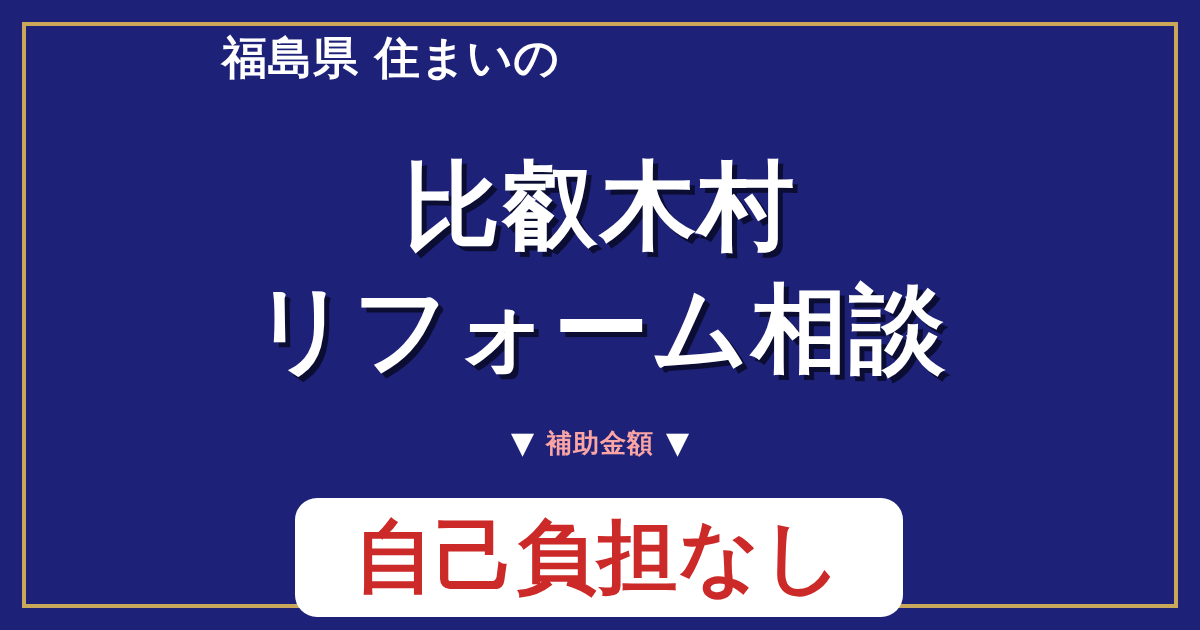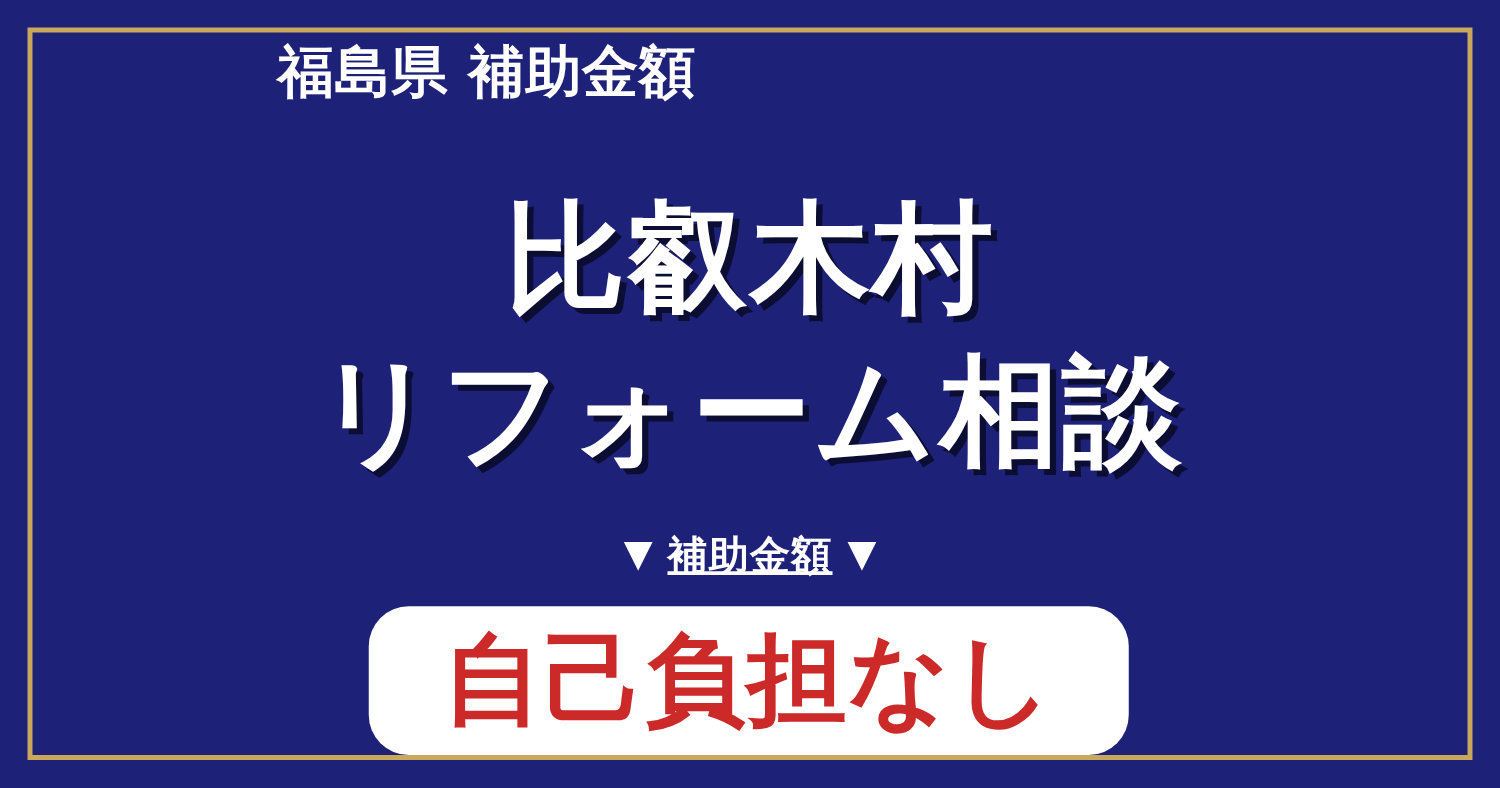--- a/index.html
+++ b/index.html
@@ -91,38 +91,37 @@
   }
 
   .triangle-icon {
     color: #ffffff;
     font-size: 30px;
     line-height: 1;
     display: inline-block;
   }
 
   #subsidy-label {
-    color: #ffffff;
-    font-size: 32px;
+    color: #fca5a5;
+    font-size: 26px;
     font-weight: bold;
     line-height: 1;
     letter-spacing: 1px;
     white-space: nowrap;
-    text-decoration: underline;
   }
 
   
   #amount-box {
     position: absolute;
     left: 295px;
-    top: 485px;
+    top: 498px;
     width: 608px;
     height: 119px;
     background: #ffffff;
-    border-radius: 32px;
+    border-radius: 22px;
     display: flex;
     align-items: center;
     justify-content: center;
   }
 
   #amount-text {
     font-size: 80px;
     font-weight: bold;
     line-height: 1;
     letter-spacing: 1px;
@@ -132,21 +131,21 @@
   }
 </style>
 </head>
 <body>
 
 <div id="banner">
 
   <div id="gold-frame"></div>
 
   <div id="header-area">
-    <span id="header-title">福島県 補助金額</span>
+    <span id="header-title">福島県 住まいの</span>
   </div>
 
   <div id="headline-block">
     <div class="headline-line" id="headline-line-1">比叡木村</div>
     <div class="headline-line" id="headline-line-2">リフォーム相談</div>
   </div>
 
   <div id="subsidy-label-row">
     <span class="triangle-icon">▼</span>
     <span id="subsidy-label">補助金額</span>

